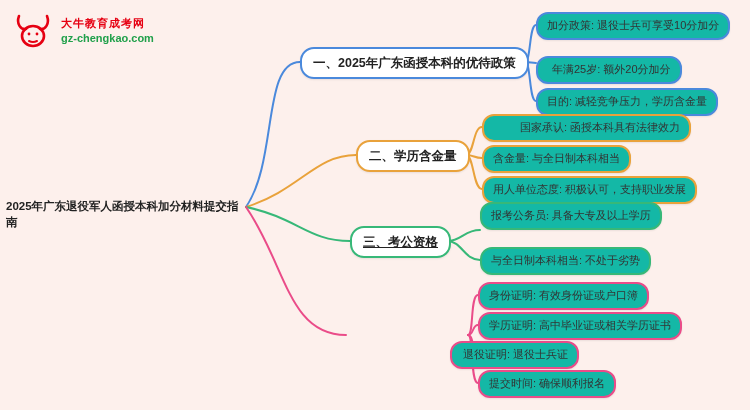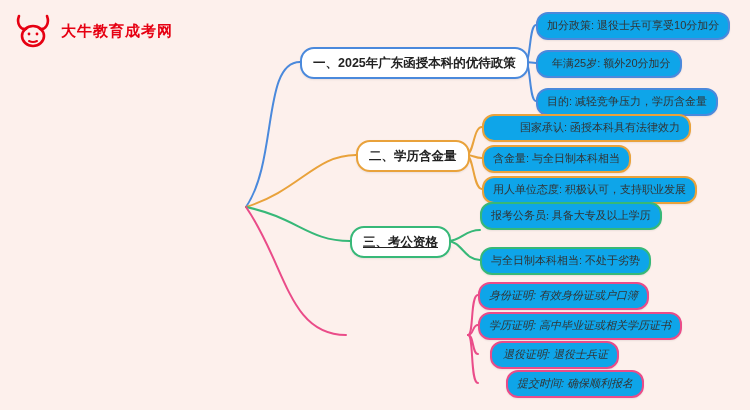--- a/index.html
+++ b/index.html
@@ -7,36 +7,36 @@
     --logo-red:#e60012; --logo-green:#21a04b; --text:#333333;
   }
   *{box-sizing:border-box;margin:0;padding:0;}
   html,body{width:750px;height:410px;overflow:hidden;}
   body{font-family:"Liberation Sans","DejaVu Sans",sans-serif;background:var(--bg);}
   .canvas{position:relative;width:750px;height:410px;background:var(--bg);}
   .connectors{position:absolute;left:0;top:0;width:750px;height:410px;}
   .connectors path{fill:none;stroke-width:2;stroke-linecap:round;}
 
   .logo{position:absolute;left:12px;top:10px;display:flex;align-items:center;gap:7px;cursor:pointer;}
-  .logo-title{color:var(--logo-red);font-weight:bold;font-size:15px;letter-spacing:1px;line-height:1.25;}
+  .logo-title{color:var(--logo-red);font-weight:bold;font-size:11px;letter-spacing:1px;line-height:1.25;}
   .logo-domain{color:var(--logo-green);font-size:11px;font-weight:bold;line-height:1.3;}
 
   .root{position:absolute;left:6px;top:199px;width:242px;font-size:11.5px;font-weight:bold;
         color:#222;line-height:1.35;}
 
   .bnode{position:absolute;background:#fff;border:2px solid #7f1d1d;border-radius:14px;
          padding:6px 11px;font-size:12.5px;font-weight:bold;color:#222;line-height:1.3;
          white-space:nowrap;box-shadow:0 1px 2px rgba(0,0,0,.08);}
-  .snode{position:absolute;background:#0ea5e9;border:2px solid #6d28d9;border-radius:12px;
+  .snode{position:absolute;background:#14b8a6;border:2px solid #6d28d9;border-radius:12px;
          padding:4px 9px;font-size:11px;color:var(--text);line-height:1.45;
          white-space:nowrap;box-shadow:0 1px 2px rgba(0,0,0,.07);}
   .c-blue{border-color:var(--blue);}
   .c-orange{border-color:var(--orange);}
   .c-green{border-color:var(--green);}
-  .c-pink{border-color:var(--pink);font-style:italic;}
+  .c-pink{border-color:var(--pink);}
 </style>
 </head>
 <body>
 
 <div class="canvas">
 
   <svg class="connectors" viewBox="0 0 750 410" aria-hidden="true">
 
     <path d="M246,207 C 278,160 262,62 300,62" style="stroke:var(--blue)"></path>
     <path d="M246,207 C 300,190 315,155 356,155" style="stroke:var(--orange)"></path>
@@ -64,36 +64,38 @@
     <svg width="42" height="42" viewBox="0 0 42 42" aria-hidden="true">
       <path d="M7,6 C4,14 9,20 14,19" fill="none" stroke="var(--logo-red)" stroke-width="2.6" stroke-linecap="round"></path>
       <path d="M35,6 C38,14 33,20 28,19" fill="none" stroke="var(--logo-red)" stroke-width="2.6" stroke-linecap="round"></path>
       <ellipse cx="21" cy="26" rx="11" ry="10" fill="none" stroke="var(--logo-red)" stroke-width="2.6"></ellipse>
       <circle cx="17" cy="24" r="1.4" fill="var(--logo-red)"></circle>
       <circle cx="25" cy="24" r="1.4" fill="var(--logo-red)"></circle>
       <path d="M17,31 Q21,33 25,31" fill="none" stroke="var(--logo-red)" stroke-width="2" stroke-linecap="round"></path>
     </svg>
     <div class="logo-text">
       <div class="logo-title">大牛教育成考网</div>
+      <div class="logo-domain">gz-chengkao.com</div>
     </div>
   </div>
 
+  <div class="root">2025年广东退役军人函授本科加分材料提交指南</div>
 
   <div class="bnode c-blue" style="left:300px;top:47px;">一、2025年广东函授本科的优待政策</div>
   <div class="snode c-blue" style="left:536px;top:12px;">加分政策: 退役士兵可享受10分加分</div>
-  <div class="snode c-blue" style="left:536px;top:50px;padding-left:14px;">年满25岁: 额外20分加分</div>
+  <div class="snode c-blue" style="left:536px;top:56px;padding-left:14px;">年满25岁: 额外20分加分</div>
   <div class="snode c-blue" style="left:536px;top:88px;">目的: 减轻竞争压力，学历含金量</div>
 
   <div class="bnode c-orange" style="left:356px;top:140px;">二、学历含金量</div>
   <div class="snode c-orange" style="left:482px;top:114px;padding-left:36px;">国家承认: 函授本科具有法律效力</div>
   <div class="snode c-orange" style="left:482px;top:145px;">含金量: 与全日制本科相当</div>
   <div class="snode c-orange" style="left:482px;top:176px;">用人单位态度: 积极认可，支持职业发展</div>
 
   <div class="bnode c-green" style="left:350px;top:226px;text-decoration:underline;">三、考公资格</div>
   <div class="snode c-green" style="left:480px;top:202px;font-family:Liberation Serif, serif;">报考公务员: 具备大专及以上学历</div>
   <div class="snode c-green" style="left:480px;top:247px;">与全日制本科相当: 不处于劣势</div>
 
   <div class="snode c-pink" style="left:478px;top:282px;">身份证明: 有效身份证或户口簿</div>
   <div class="snode c-pink" style="left:478px;top:312px;text-align:center;">学历证明: 高中毕业证或相关学历证书</div>
-  <div class="snode c-pink" style="left:490px;top:341px;padding-left:11px;">退役证明: 退役士兵证</div>
-  <div class="snode c-pink" style="left:478px;top:370px;margin-left:28px;">提交时间: 确保顺利报名</div>
+  <div class="snode c-pink" style="left:450px;top:341px;padding-left:11px;">退役证明: 退役士兵证</div>
+  <div class="snode c-pink" style="left:478px;top:370px;">提交时间: 确保顺利报名</div>
 
 </div>
 
 </body></html>

